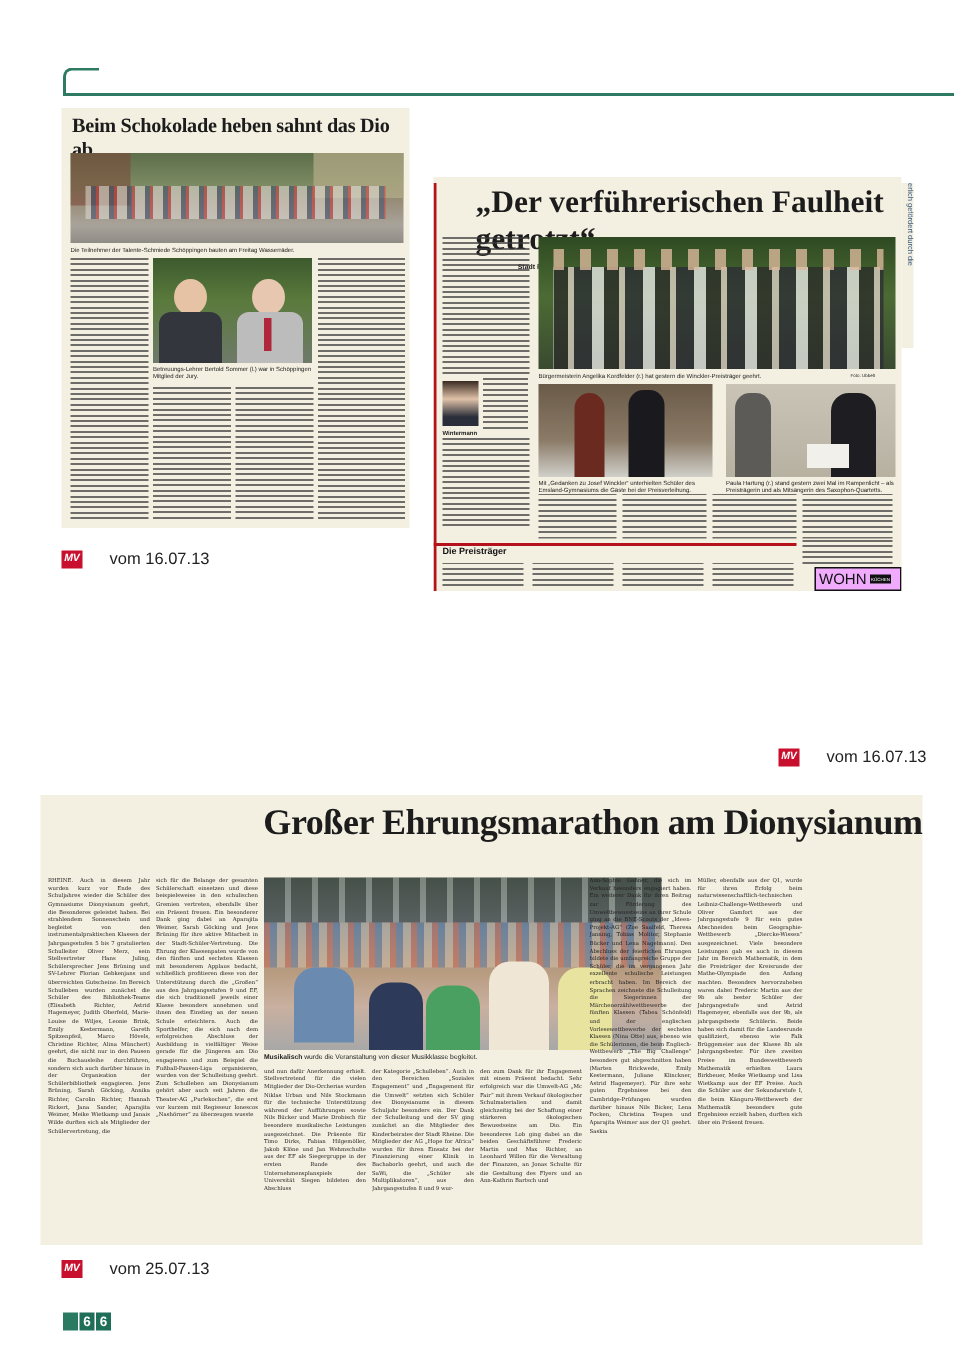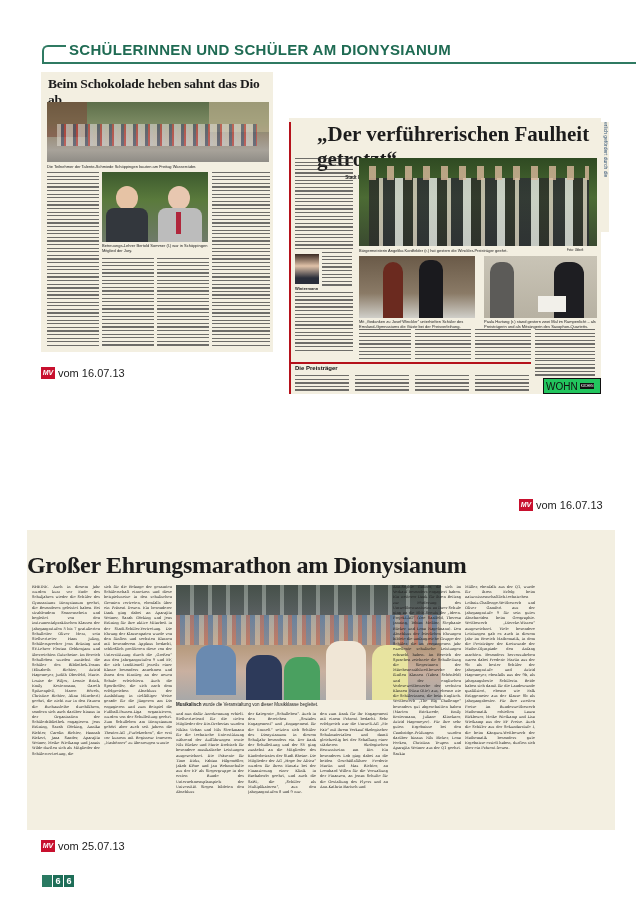--- a/index.html
+++ b/index.html
@@ -8,32 +8,31 @@
   .hdr .bracket{position:absolute;left:0;top:8px;width:22px;height:16px;border-left:2px solid #2f7a62;border-top:2px solid #2f7a62;border-top-left-radius:6px;}
   .hdr .title{position:absolute;left:27px;top:4px;font-family:"Liberation Sans",sans-serif;font-weight:bold;font-size:15px;color:#1f6b53;letter-spacing:0.3px;}
   .hdr .rule{position:absolute;left:0;top:25px;width:594px;height:1.5px;background:#2f7a62;}
 
   .clip{position:absolute;background:#f3efe1;overflow:hidden;}
   .clip h2{margin:0;font-family:"Liberation Serif",serif;font-weight:bold;color:#1c1c1c;}
   .sub{font-family:"Liberation Sans",sans-serif;font-size:5px;font-weight:bold;color:#222;text-align:center;}
   .photo{position:absolute;overflow:hidden;}
   .cap{position:absolute;font-family:"Liberation Sans",sans-serif;font-size:4px;color:#222;}
   .txtcol{position:absolute;background:repeating-linear-gradient(to bottom,#3a3a3a 0,#3a3a3a 1.3px,transparent 1.3px,transparent 3.6px);opacity:.72;}
-  .mv{position:absolute;display:flex;align-items:center;gap:3px;}
+  .mv{position:absolute;display:flex;align-items:center;gap:18px;}
   .mv .logo{width:14px;height:12px;background:#c8102e;color:#fff;font-family:"Liberation Sans",sans-serif;font-weight:bold;font-size:7px;line-height:12px;text-align:center;font-style:italic;}
   .mv .date{font-family:"Liberation Sans",sans-serif;font-size:11px;color:#222;}
   .pg{position:absolute;left:42px;top:875px;display:flex;gap:1px;}
   .pg span{display:block;height:12px;background:#1e6e58;color:#fff;font-family:"Liberation Sans",sans-serif;font-weight:bold;font-size:9px;line-height:12px;text-align:center;}
 </style>
 </head>
 <body>
 
 <div class="hdr">
   <div class="bracket"></div>
-  <div class="title">SCHÜLERINNEN UND SCHÜLER AM DIONYSIANUM</div>
   <div class="rule"></div>
 </div>
 
 <div class="clip" style="left:41px;top:72px;width:232px;height:280px;">
   <h2 style="font-size:13.5px;padding:4px 6px 0 7px;letter-spacing:-0.2px;">Beim Schokolade heben sahnt das Dio ab</h2>
   <div class="sub" style="font-size:4.2px;margin-top:3px;">Schüler aus Rheine gewinnen beim Wasserrad-Wettbewerb in Schöppingen drei von vier Preisen</div>
   <div class="photo" style="left:6px;top:30px;width:222px;height:60px;background:linear-gradient(180deg,#5d6e4a 0%,#7b8a62 35%,#9a8d7a 55%,#a8a39a 80%,#8f8c86 100%);">
     <div style="position:absolute;left:0;top:0;width:40px;height:35px;background:#7a4b3b;opacity:.6;"></div>
     <div style="position:absolute;right:0;top:0;width:60px;height:30px;background:#b8ac8a;opacity:.7;"></div>
     <div style="position:absolute;left:10px;top:22px;width:200px;height:22px;background:repeating-linear-gradient(90deg,#e0dcd2 0 4px,#3b4a6a 4px 7px,#c33 7px 9px,#ddd 9px 12px);opacity:.55;"></div>
@@ -88,33 +87,33 @@
   <div class="txtcol" style="left:186px;top:211px;width:56px;height:30px;"></div>
   <div class="txtcol" style="left:246px;top:211px;width:60px;height:30px;"></div>
   <div class="txtcol" style="left:246px;top:242px;width:60px;height:16px;"></div>
   <div style="position:absolute;left:0;top:244px;width:242px;height:32px;border-top:2px solid #b5121b;">
     <div style="font-family:'Liberation Sans',sans-serif;font-weight:bold;font-size:6px;color:#111;padding:1px 0 0 6px;">Die Preisträger</div>
     <div class="txtcol" style="left:6px;top:11px;width:54px;height:18px;"></div>
     <div class="txtcol" style="left:66px;top:11px;width:54px;height:18px;"></div>
     <div class="txtcol" style="left:126px;top:11px;width:54px;height:18px;"></div>
     <div class="txtcol" style="left:186px;top:11px;width:54px;height:18px;"></div>
   </div>
-  <div style="position:absolute;left:254px;top:260px;width:56px;height:14px;border:1px solid #111;background:#22c55e;display:flex;align-items:center;">
+  <div style="position:absolute;left:254px;top:260px;width:56px;height:14px;border:1px solid #111;background:#f0abfc;display:flex;align-items:center;">
     <span style="font-family:'Liberation Sans',sans-serif;font-size:10px;color:#111;padding-left:2px;">WOHN</span>
     <span style="font-family:'Liberation Sans',sans-serif;font-size:3px;background:#111;color:#fff;margin-left:2px;padding:1px;">KÜCHEN</span>
   </div>
 </div>
 <div style="position:absolute;left:601px;top:122px;width:8px;height:110px;writing-mode:vertical-rl;font-family:'Liberation Sans',sans-serif;font-size:5px;color:#3a5a7a;overflow:hidden;background:#f3efe1;">erlich gefördert durch die</div>
 <div class="mv" style="left:519px;top:499px;">
   <div class="logo">MV</div>
   <div class="date">vom 16.07.13</div>
 </div>
 
 <div class="clip" style="left:27px;top:530px;width:588px;height:300px;">
-  <h2 style="font-size:24px;text-align:left;padding-top:22px;letter-spacing:-0.3px;">Großer Ehrungsmarathon am Dionysianum</h2>
+  <h2 style="font-size:24px;text-align:right;padding-top:6px;letter-spacing:-0.3px;">Großer Ehrungsmarathon am Dionysianum</h2>
   <div style="position:absolute;left:5px;top:55px;width:68px;height:242px;overflow:hidden;font-size:3.6px;line-height:5.2px;text-align:justify;color:#222;">RHEINE. Auch in diesem Jahr wurden kurz vor Ende des Schuljahres wieder die Schüler des Gymnasiums Dionysianum geehrt, die Besonderes geleistet haben. Bei strahlendem Sonnenschein und begleitet von den instrumentalpraktischen Klassen der Jahrgangsstufen 5 bis 7 gratulierten Schulleiter Oliver Merz, sein Stellvertreter Hans Juling, Schülersprecher Jens Brüning und SV-Lehrer Florian Gebkenjans und überreichten Gutscheine. Im Bereich Schulleben wurden zunächst die Schüler des Bibliothek-Teams (Elisabeth Richter, Astrid Hagemeyer, Judith Oberfeld, Marie-Louise de Wiljes, Leonie Brink, Emily Kestermann, Gareth Spitzenpfeil, Marco Hövels, Christine Richter, Alina Münchert) geehrt, die nicht nur in den Pausen die Buchausleihe durchführen, sondern sich auch darüber hinaus in der Organisation der Schülerbibliothek engagieren. Jens Brüning, Sarah Göcking, Annika Richter, Carolin Richter, Hannah Rickert, Jana Sander, Aparajita Weimer, Meike Wietkamp und Janais Wilde durften sich als Mitglieder der Schülervertretung, die</div>
   <div style="position:absolute;left:77px;top:55px;width:68px;height:242px;overflow:hidden;font-size:3.6px;line-height:5.2px;text-align:justify;color:#222;">sich für die Belange der gesamten Schülerschaft einsetzen und diese beispielsweise in den schulischen Gremien vertreten, ebenfalls über ein Präsent freuen. Ein besonderer Dank ging dabei an Aparajita Weimer, Sarah Göcking und Jens Brüning für ihre aktive Mitarbeit in der Stadt-Schüler-Vertretung. Die Ehrung der Klassenpaten wurde von den fünften und sechsten Klassen mit besonderem Applaus bedacht, schließlich profitieren diese von der Unterstützung durch die „Großen“ aus den Jahrgangsstufen 9 und EF, die sich traditionell jeweils einer Klasse besonders annehmen und ihnen den Einstieg an der neuen Schule erleichtern. Auch die Sporthelfer, die sich nach dem erfolgreichen Abschluss der Ausbildung in vielfältiger Weise gerade für die Jüngeren am Dio engagieren und zum Beispiel die Fußball-Pausen-Liga organisieren, wurden von der Schulleitung geehrt. Zum Schulleben am Dionysianum gehört aber auch seit Jahren die Theater-AG „Purlekochen“, die erst vor kurzem mit Regisseur Ionescos „Nashörner“ zu überzeugen wusste</div>
   <div class="photo" style="left:149px;top:55px;width:265px;height:115px;background:linear-gradient(180deg,#5b6a58 0%,#8a9090 30%,#b89c80 55%,#c9b0a0 75%,#a8a8a8 100%);">
     <div style="position:absolute;left:0;top:0;width:265px;height:30px;background:repeating-linear-gradient(90deg,#30363a 0 14px,#9aa0a0 14px 18px);opacity:.5;"></div>
     <div style="position:absolute;left:0;top:30px;width:265px;height:30px;background:repeating-linear-gradient(90deg,#d64b3a 0 4px,#3a6ab0 4px 9px,#e8d0b8 9px 14px);opacity:.35;"></div>
     <div style="position:absolute;left:20px;top:60px;width:40px;height:50px;background:#6a8ab0;border-radius:14px 14px 0 0;"></div>
     <div style="position:absolute;left:70px;top:70px;width:36px;height:45px;background:#2d3a5a;border-radius:14px 14px 0 0;"></div>
     <div style="position:absolute;left:108px;top:72px;width:36px;height:43px;background:#4aa060;border-radius:14px 14px 0 0;"></div>
     <div style="position:absolute;left:150px;top:56px;width:40px;height:59px;background:#f0e6d6;border-radius:14px 14px 0 0;"></div>
     <div style="position:absolute;left:196px;top:60px;width:36px;height:55px;background:#e8e4a0;border-radius:14px 14px 0 0;"></div>

